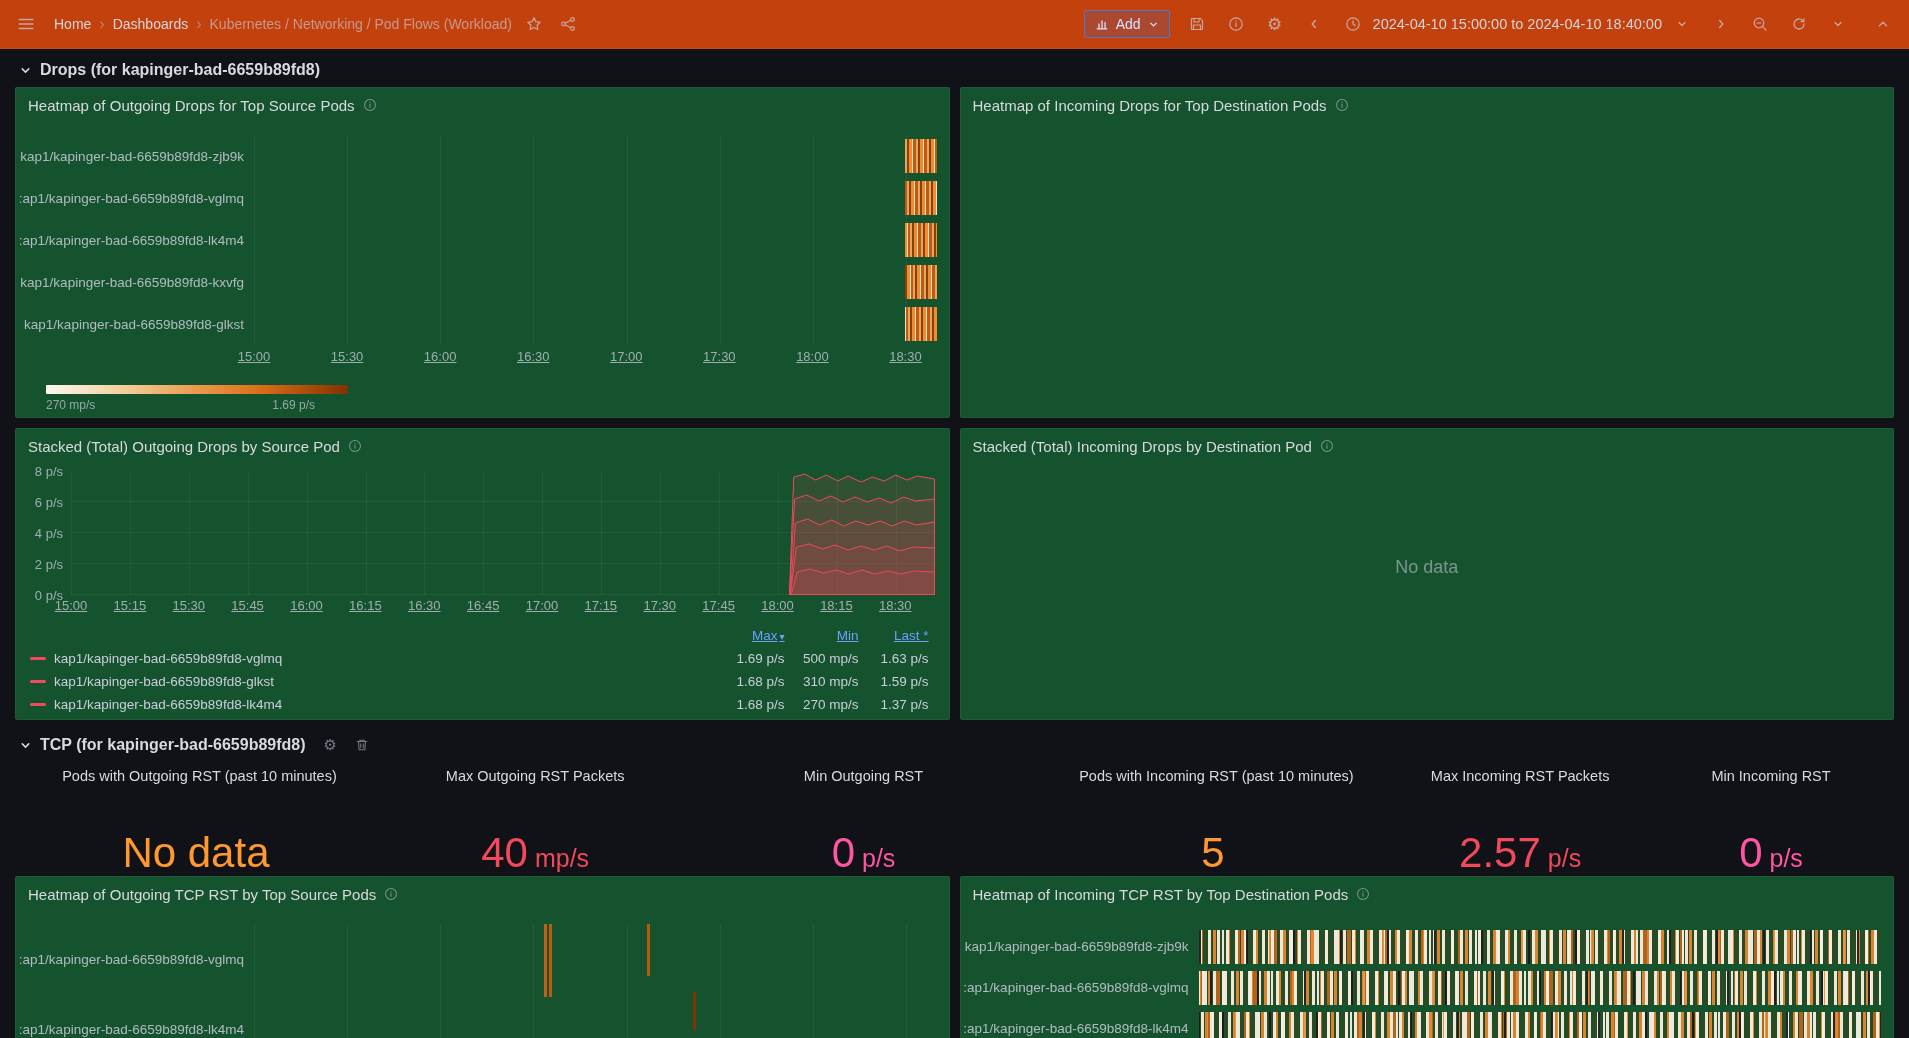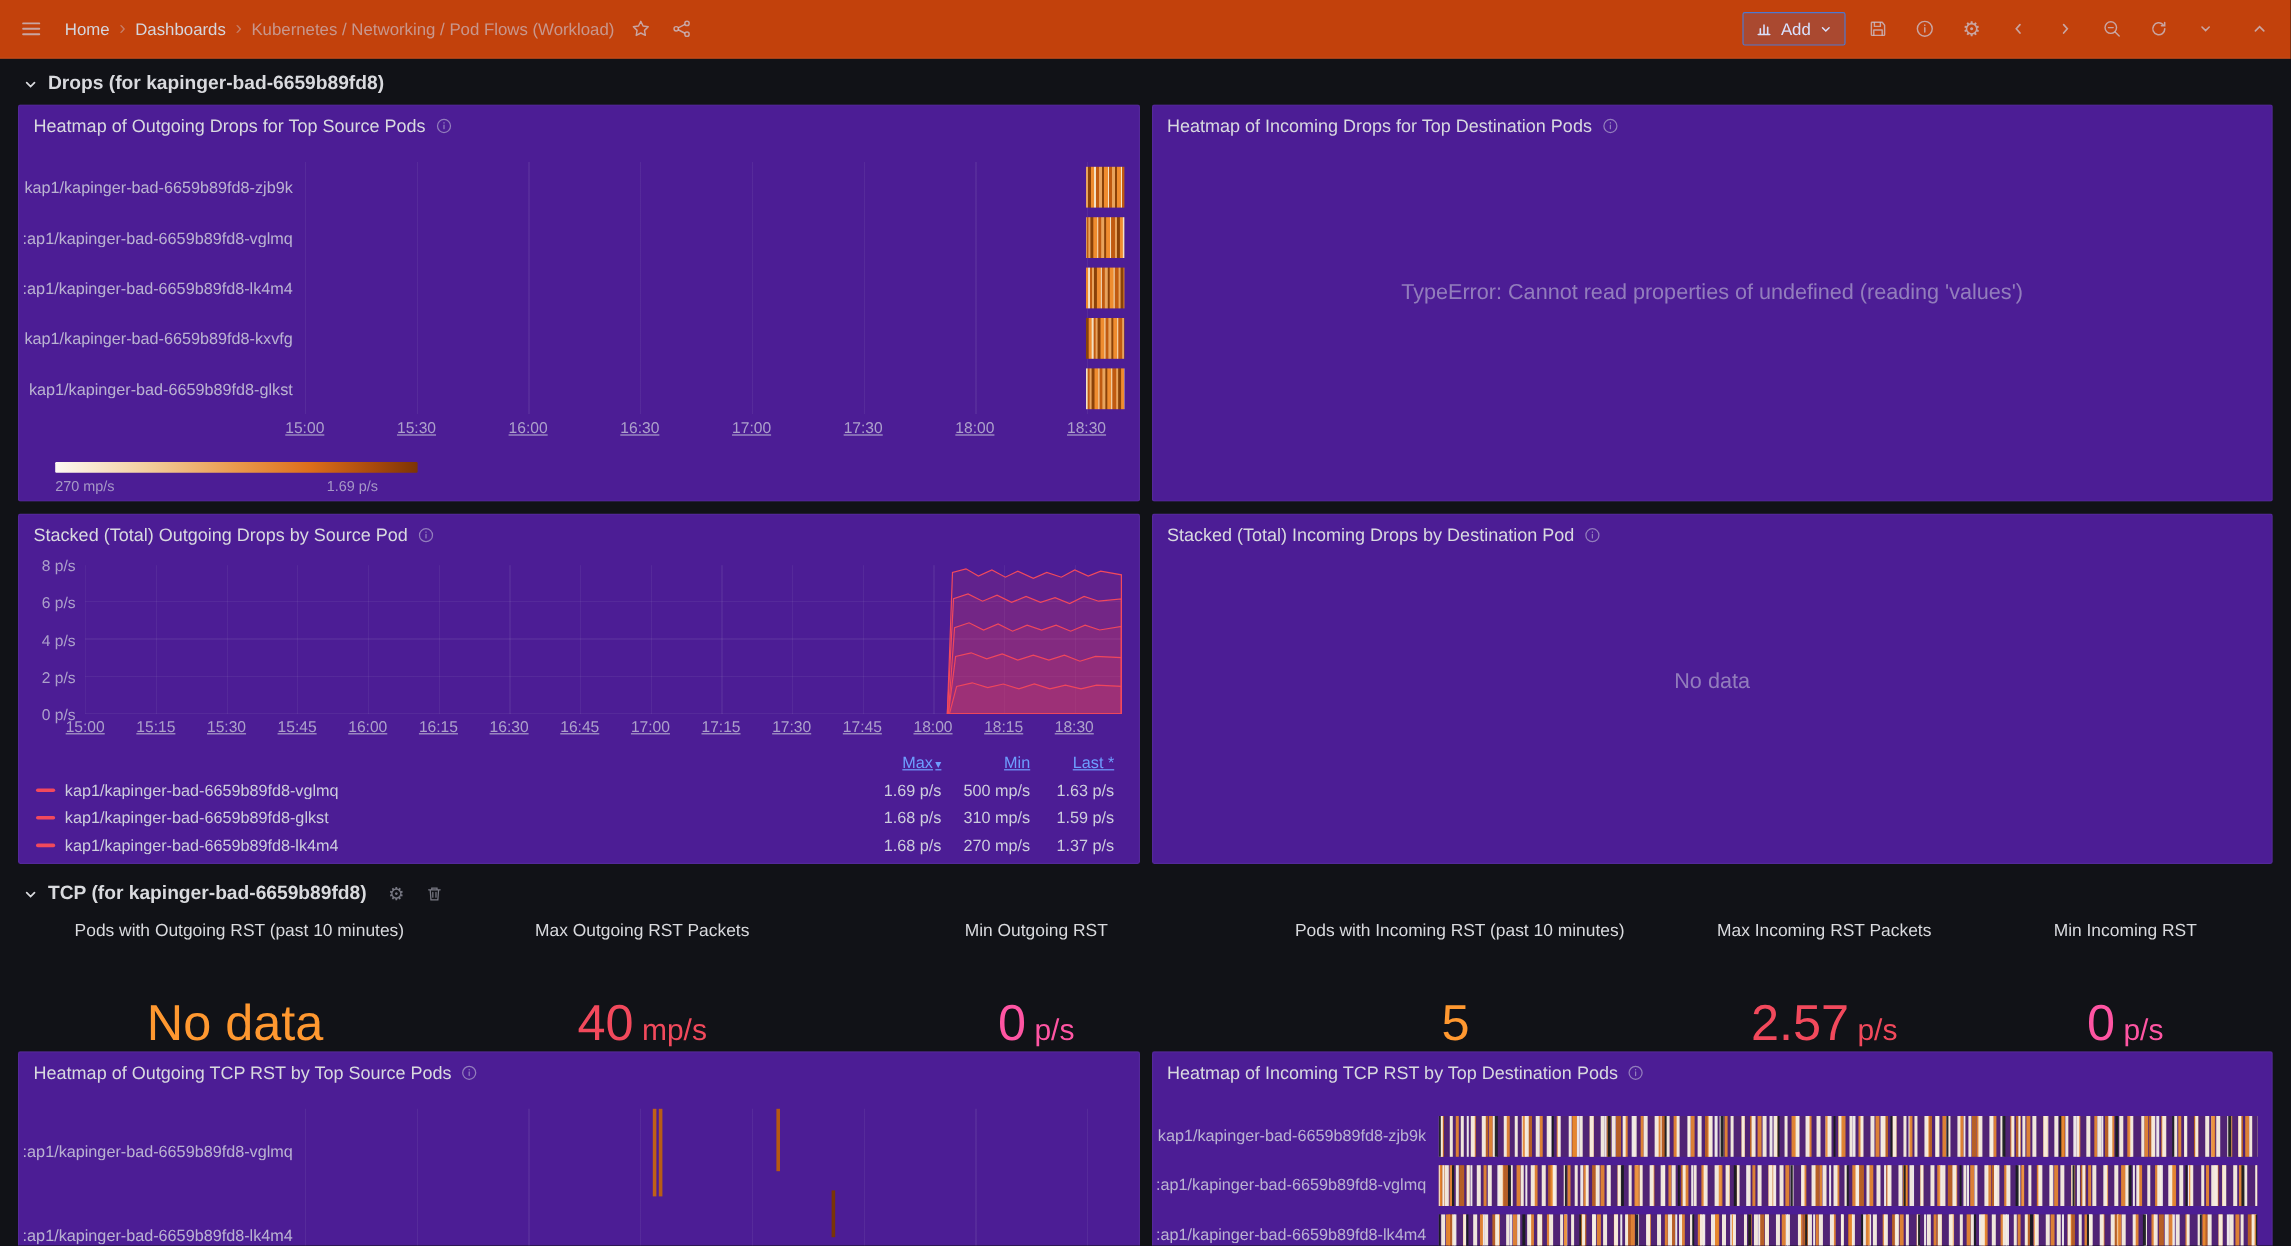--- a/index.html
+++ b/index.html
@@ -34,21 +34,21 @@
   .dash{padding:6px 15px 0;}
   .rowhead{display:flex;align-items:center;gap:8px;margin:6px 0 8px 4px;color:#d9dade;}
   .rowhead .row-title{font-size:16px;font-weight:700;}
   .rowhead .row-icon{color:rgba(204,204,220,0.55);margin-left:10px;}
   .rowhead .gear-glyph{font-size:15px;line-height:1;}
   .grid2{display:grid;grid-template-columns:1fr 1fr;gap:10px;}
   .r1{height:331px;margin-bottom:10px;}
   .r2{height:292px;}
   .r3{height:330px;}
   .panel{
-    background:#4c1d95;border:1px solid rgba(204,204,220,0.07);border-radius:2px;
+    background:#14532d;border:1px solid rgba(204,204,220,0.07);border-radius:2px;
     overflow:hidden;position:relative;box-sizing:border-box;
   }
   .panel > header{display:flex;align-items:center;gap:8px;height:34px;padding:0 12px;}
   .panel h2{font-size:15px;font-weight:500;color:#d8d9df;margin:0;white-space:nowrap;}
   .pinfo{color:rgba(204,204,220,0.55);}
   .center-msg{
     position:absolute;left:0;right:0;top:44%;text-align:center;
     color:rgba(204,204,220,0.55);font-size:18px;
   }
 
@@ -196,20 +196,34 @@
     <button class="icon-btn">
       <span class="gear-glyph">⚙</span>
     </button>
     <button class="icon-btn">
       <span>
         <svg width="14" height="14" viewBox="0 0 16 16" fill="none" stroke="currentColor" stroke-width="1.6" stroke-linecap="round">
             <path d="M9.5 4L6 8l3.5 4"></path>
           </svg>
       </span>
     </button>
+    <button class="timepicker">
+      <span class="icon-btn">
+        <svg width="16" height="16" viewBox="0 0 16 16" fill="none" stroke="currentColor" stroke-width="1.2" stroke-linecap="round">
+            <circle cx="8" cy="8" r="6.2"></circle>
+            <path d="M8 4.5V8l2.3 1.5"></path>
+          </svg>
+      </span>
+      <span>2024-04-10 15:00:00 to 2024-04-10 18:40:00</span>
+      <span class="icon-btn">
+        <svg width="12" height="12" viewBox="0 0 16 16" fill="none" stroke="currentColor" stroke-width="1.8" stroke-linecap="round">
+            <path d="M4 6l4 4 4-4"></path>
+          </svg>
+      </span>
+    </button>
     <button class="icon-btn">
       <span>
         <svg width="14" height="14" viewBox="0 0 16 16" fill="none" stroke="currentColor" stroke-width="1.6" stroke-linecap="round">
             <path d="M6.5 4L10 8l-3.5 4"></path>
           </svg>
       </span>
     </button>
     <button class="icon-btn">
       <span>
         <svg width="16" height="16" viewBox="0 0 16 16" fill="none" stroke="currentColor" stroke-width="1.2" stroke-linecap="round">
@@ -320,21 +334,20 @@
     <article class="panel">
       <header>
         <h2>Heatmap of Incoming Drops for Top Destination Pods</h2>
         <span class="pinfo">
           <svg width="14" height="14" viewBox="0 0 16 16" fill="none" stroke="currentColor" stroke-width="1.2" stroke-linecap="round">
               <circle cx="8" cy="8" r="6.2"></circle>
               <path d="M8 7.2v3.4M8 4.9v.3"></path>
             </svg>
         </span>
       </header>
-      <div class="center-msg">TypeError: Cannot read properties of undefined (reading 'values')</div>
     </article>
   </section>
 
   <section class="grid2 r2">
 
     <article class="panel">
       <header>
         <h2>Stacked (Total) Outgoing Drops by Source Pod</h2>
         <span class="pinfo">
           <svg width="14" height="14" viewBox="0 0 16 16" fill="none" stroke="currentColor" stroke-width="1.2" stroke-linecap="round">

